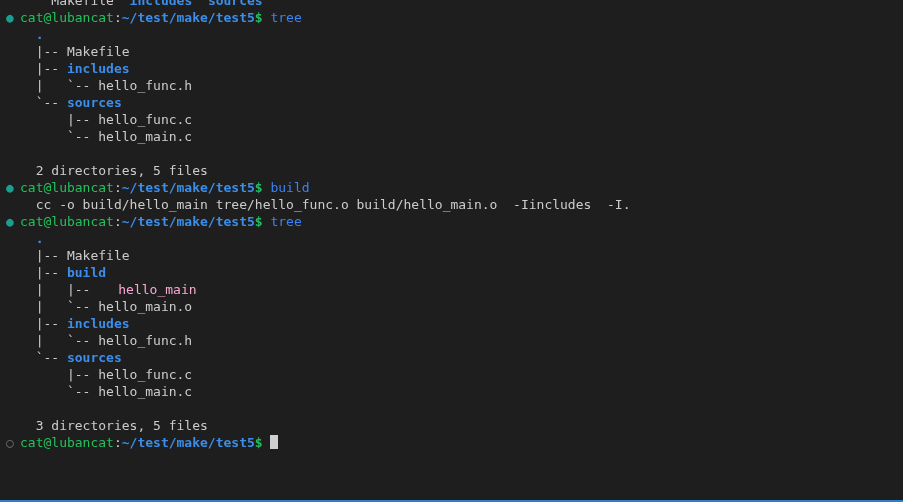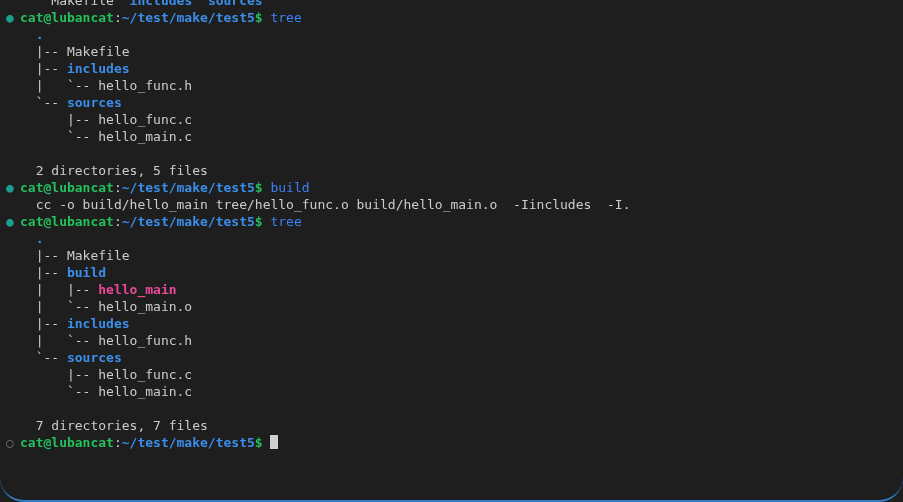--- a/index.html
+++ b/index.html
@@ -12,21 +12,20 @@
     width: 903px;
     height: 502px;
     background: #1e1e1e;
     overflow: hidden;
     font-family: "DejaVu Sans Mono", "Liberation Mono", monospace;
     font-size: 13px;
     line-height: 17px;
     color: #cccccc;
     box-sizing: border-box;
     border-bottom: 2px solid #2f7ec7;
-    border-radius: 24px;
   }
   #screen {
     position: absolute;
     left: 0;
     top: -8px;
     width: 903px;
     padding: 0;
   }
   .row {
     height: 17px;
@@ -41,21 +40,21 @@
     vertical-align: baseline;
   }
   .bullet-filled {
     color: #1a9e8f;
   }
   .bullet-hollow {
     color: #6e6e6e;
   }
   .user {
     color: #23c05c;
-    font-weight: bold;
+    font-weight: normal;
     text-align: right;
   }
   .sep {
     color: #d4d4d4;
   }
   .path {
     color: #3b8eea;
     font-weight: bold;
     text-align: right;
   }
@@ -67,22 +66,23 @@
     color: #3b82f6;
   }
   .plain {
     color: #cccccc;
   }
   .dir {
     color: #3b8eea;
     font-weight: bold;
   }
   .exe {
-    color: #ec4899;
-    font-weight: bold;
+    color: #f9a8d4;
+    font-weight: normal;
+    margin-left: 20px;
   }
   .branch {
     color: #cccccc;
   }
   .cursor {
     display: inline-block;
     width: 8px;
     height: 14px;
     background: #cfcfcf;
     vertical-align: -2px;
@@ -114,16 +114,16 @@
       <div class="row"><span class="gutter"> </span><span class="branch">  |-- </span><span class="plain">Makefile</span></div>
       <div class="row"><span class="gutter"> </span><span class="branch">  |-- </span><span class="dir">build</span></div>
       <div class="row"><span class="gutter"> </span><span class="branch">  |   |-- </span><span class="exe">hello_main</span></div>
       <div class="row"><span class="gutter"> </span><span class="branch">  |   `-- </span><span class="plain">hello_main.o</span></div>
       <div class="row"><span class="gutter"> </span><span class="branch">  |-- </span><span class="dir">includes</span></div>
       <div class="row"><span class="gutter"> </span><span class="branch">  |   `-- </span><span class="plain">hello_func.h</span></div>
       <div class="row"><span class="gutter"> </span><span class="branch">  `-- </span><span class="dir">sources</span></div>
       <div class="row"><span class="gutter"> </span><span class="branch">      |-- </span><span class="plain">hello_func.c</span></div>
       <div class="row"><span class="gutter"> </span><span class="branch">      `-- </span><span class="plain">hello_main.c</span></div>
       <div class="row"><span class="gutter"> </span><span class="plain"> </span></div>
-      <div class="row"><span class="gutter"> </span><span class="plain">  7 directories, 7 files</span></div>
+      <div class="row"><span class="gutter"> </span><span class="plain">  3 directories, 5 files</span></div>
       <div class="row"><span class="gutter bullet-hollow">○</span><span class="user">cat@lubancat</span><span class="sep">:</span><span class="path">~/test/make/test5</span><span class="dollar">$</span><span class="cmd"> </span><span class="cursor"></span></div>
     </div>
 </div>
 
 </body></html>

